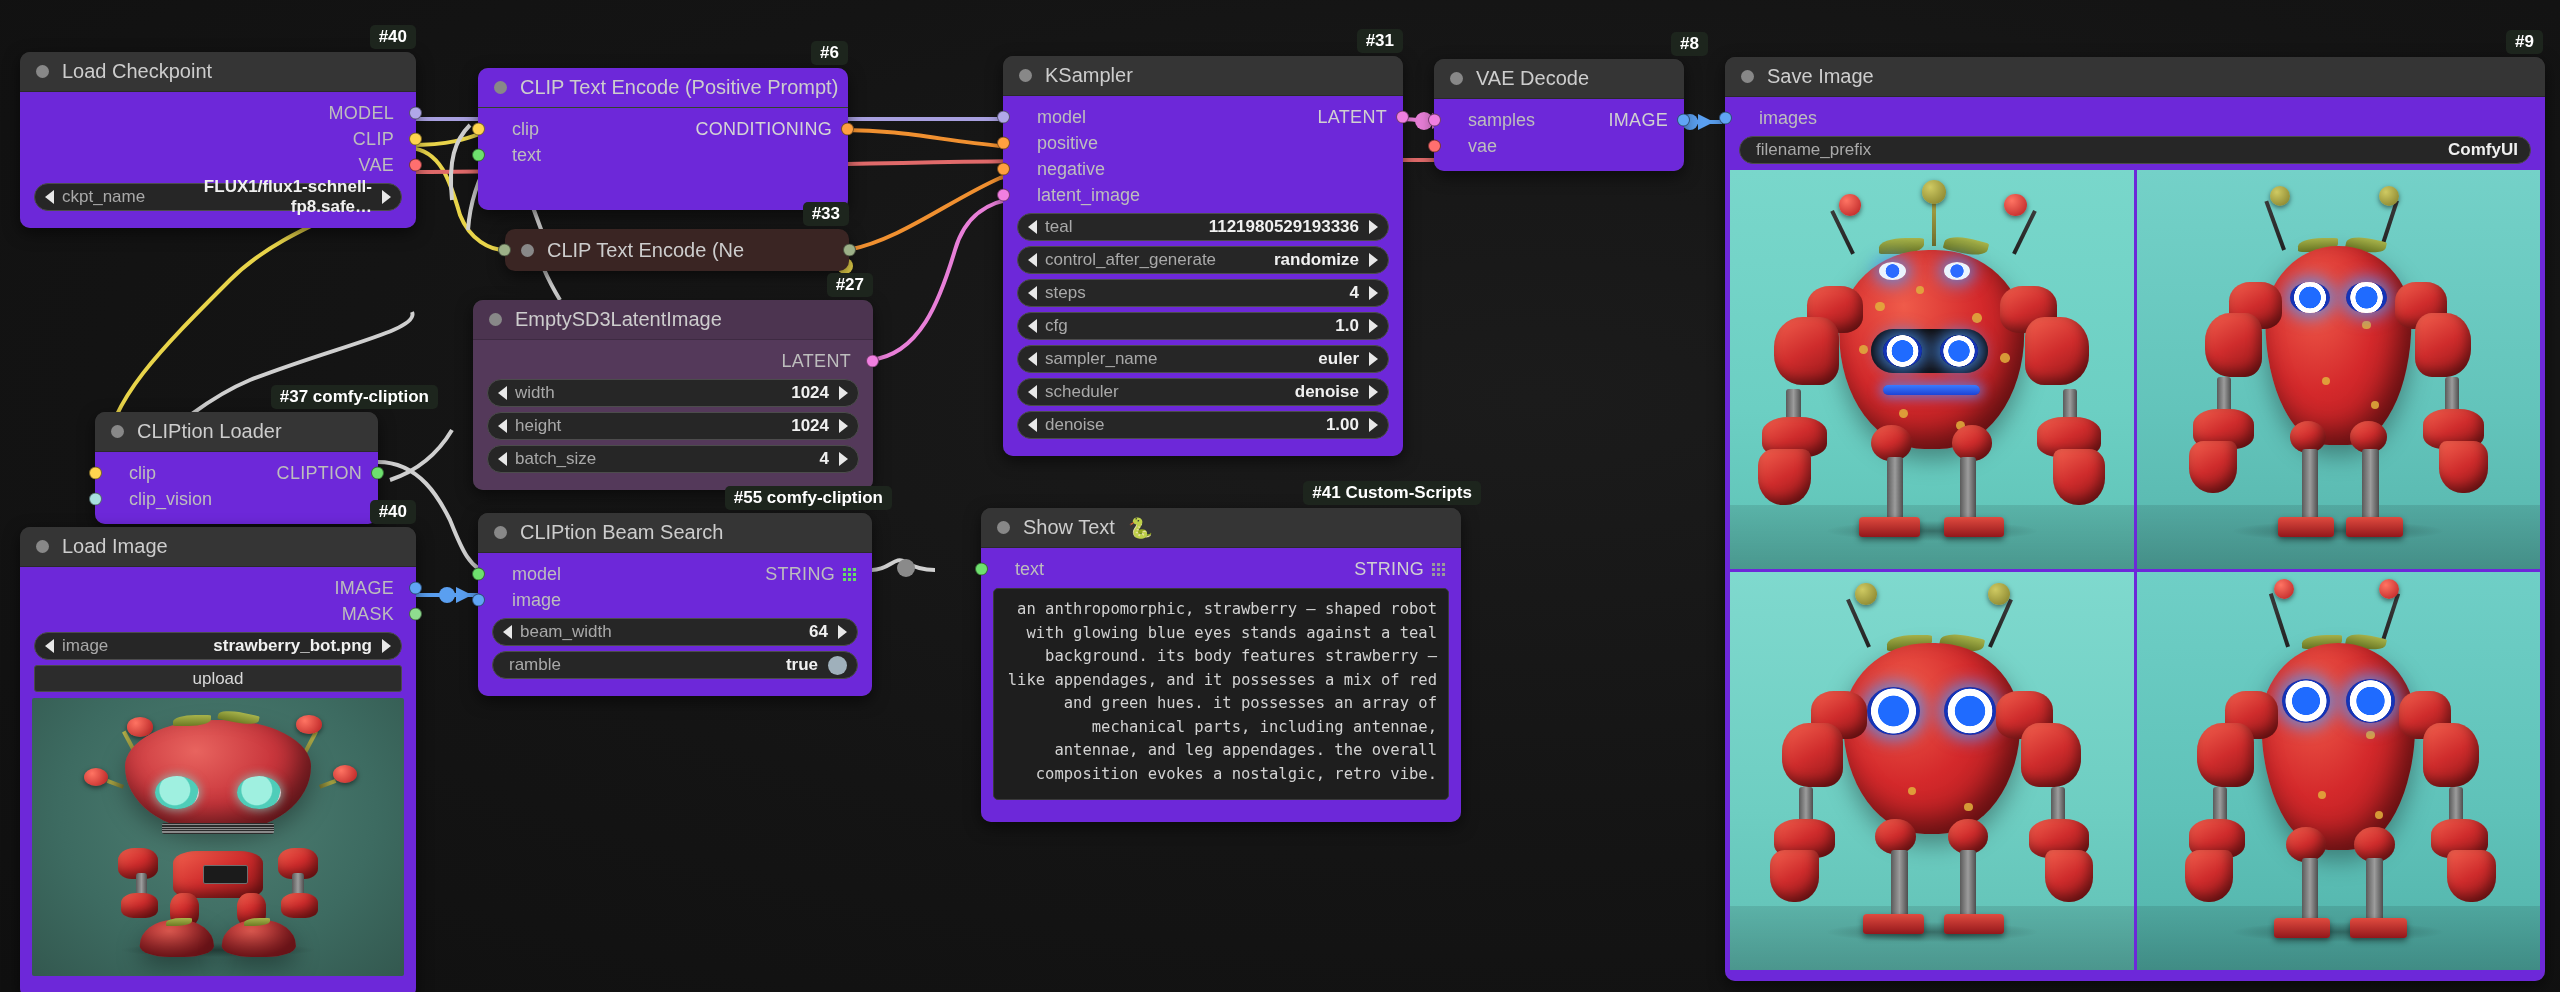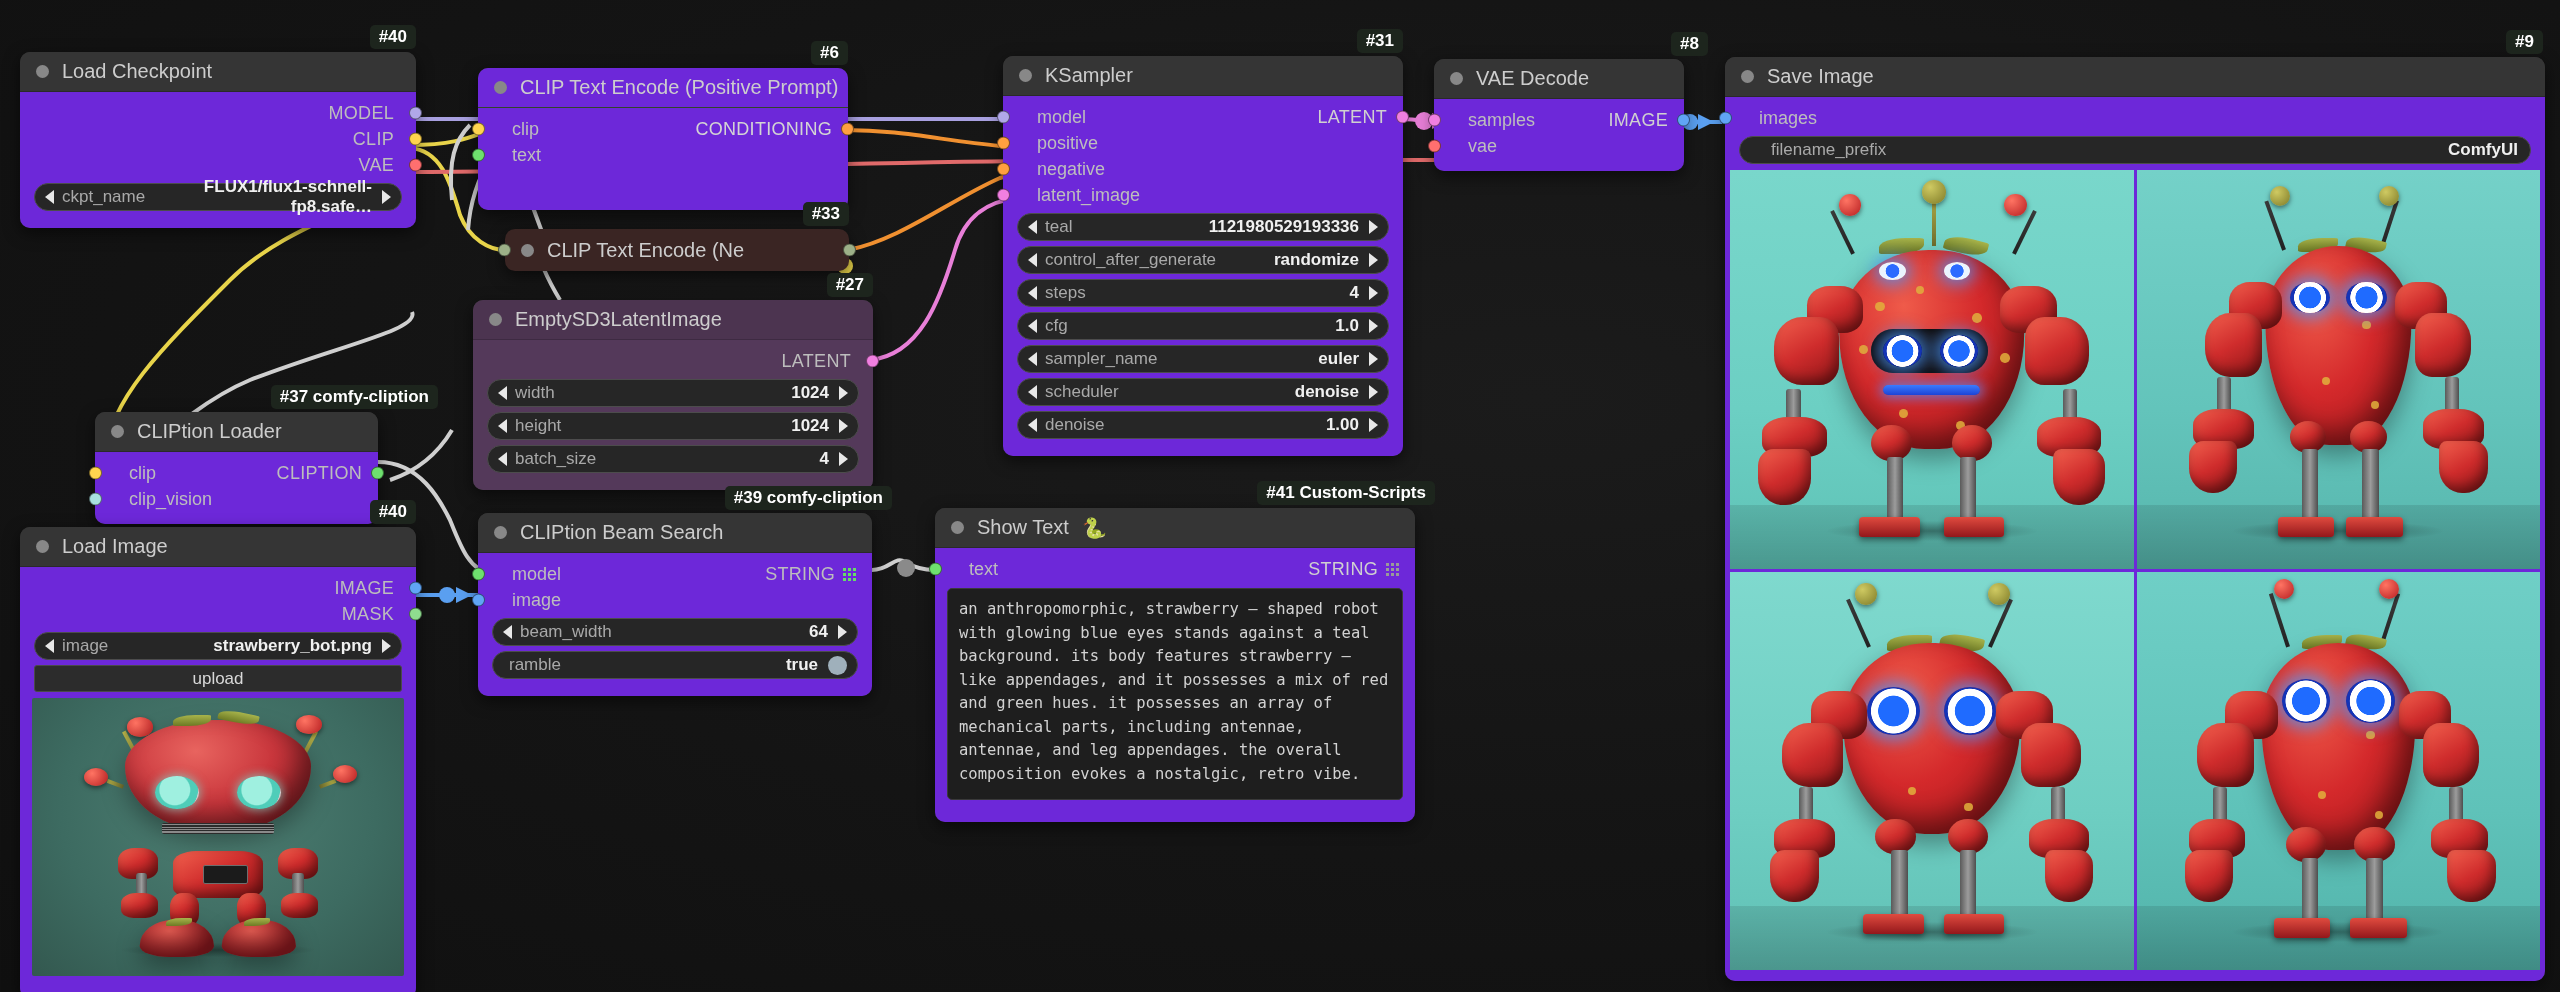--- a/index.html
+++ b/index.html
@@ -493,21 +493,21 @@
       <div class="widget">
         <span class="arrow left"></span>
         <span class="wname">batch_size</span>
         <span class="wval">4</span>
         <span class="arrow right"></span>
       </div>
     </div>
   </div>
 
   <div class="node" style="left:478px; top:513px; width:394px;">
-    <div class="badge" style="top:-27px; right:-20px;">#39 comfy-cliption</div>
+    <div class="badge" style="top:-27px; right:-20px;">#55 comfy-cliption</div>
     <div class="titlebar">
       <span class="titledot"></span>
       <span class="titletext">CLIPtion Beam Search</span>
     </div>
     <div class="body">
       <div class="slotrow">
         <span class="dot l" style="background:#6ee06e"></span>
         <span class="lbl">model</span>
         <span style="margin-left:auto; color:#bdbdbd; letter-spacing:.3px;">STRING</span>
         <span class="grid-ico green">
@@ -533,21 +533,21 @@
         <span class="arrow right"></span>
       </div>
       <div class="widget">
         <span class="wname" style="margin-left:6px;">ramble</span>
         <span class="wval">true</span>
         <span class="toggle-knob"></span>
       </div>
     </div>
   </div>
 
-  <div class="node" style="left:935px; top:508px; width:480px;">
+  <div class="node" style="left:981px; top:508px; width:480px;text-align:right;">
     <div class="badge" style="top:-27px; right:-20px;">#41 Custom-Scripts</div>
     <div class="titlebar">
       <span class="titledot"></span>
       <span class="titletext">Show Text</span>
       <span style="font-size:20px; line-height:1;">🐍</span>
     </div>
     <div class="body" style="padding-bottom:22px;">
       <div class="slotrow">
         <span class="dot l" style="background:#6ee06e"></span>
         <span class="lbl">text</span>
@@ -663,21 +663,21 @@
     <div class="titlebar">
       <span class="titledot"></span>
       <span class="titletext">Save Image</span>
     </div>
     <div class="body" style="padding-bottom:6px;">
       <div class="slotrow">
         <span class="dot l" style="background:#60a5f5"></span>
         <span class="lbl">images</span>
       </div>
       <div class="widget text-w">
-        <span class="wname" style="margin-left:21px;">filename_prefix</span>
+        <span class="wname" style="margin-left:6px;">filename_prefix</span>
         <span class="wval">ComfyUI</span>
       </div>
 
       <div class="imggrid">
 
         <div class="imgcell">
           <div class="sbot">
             <div class="bg" style="background:linear-gradient(#79d7cb 0%, #6ccfc3 60%, #5ec2b6 100%);"></div>
             <div class="floor"></div>
               <div class="shadow"></div>

